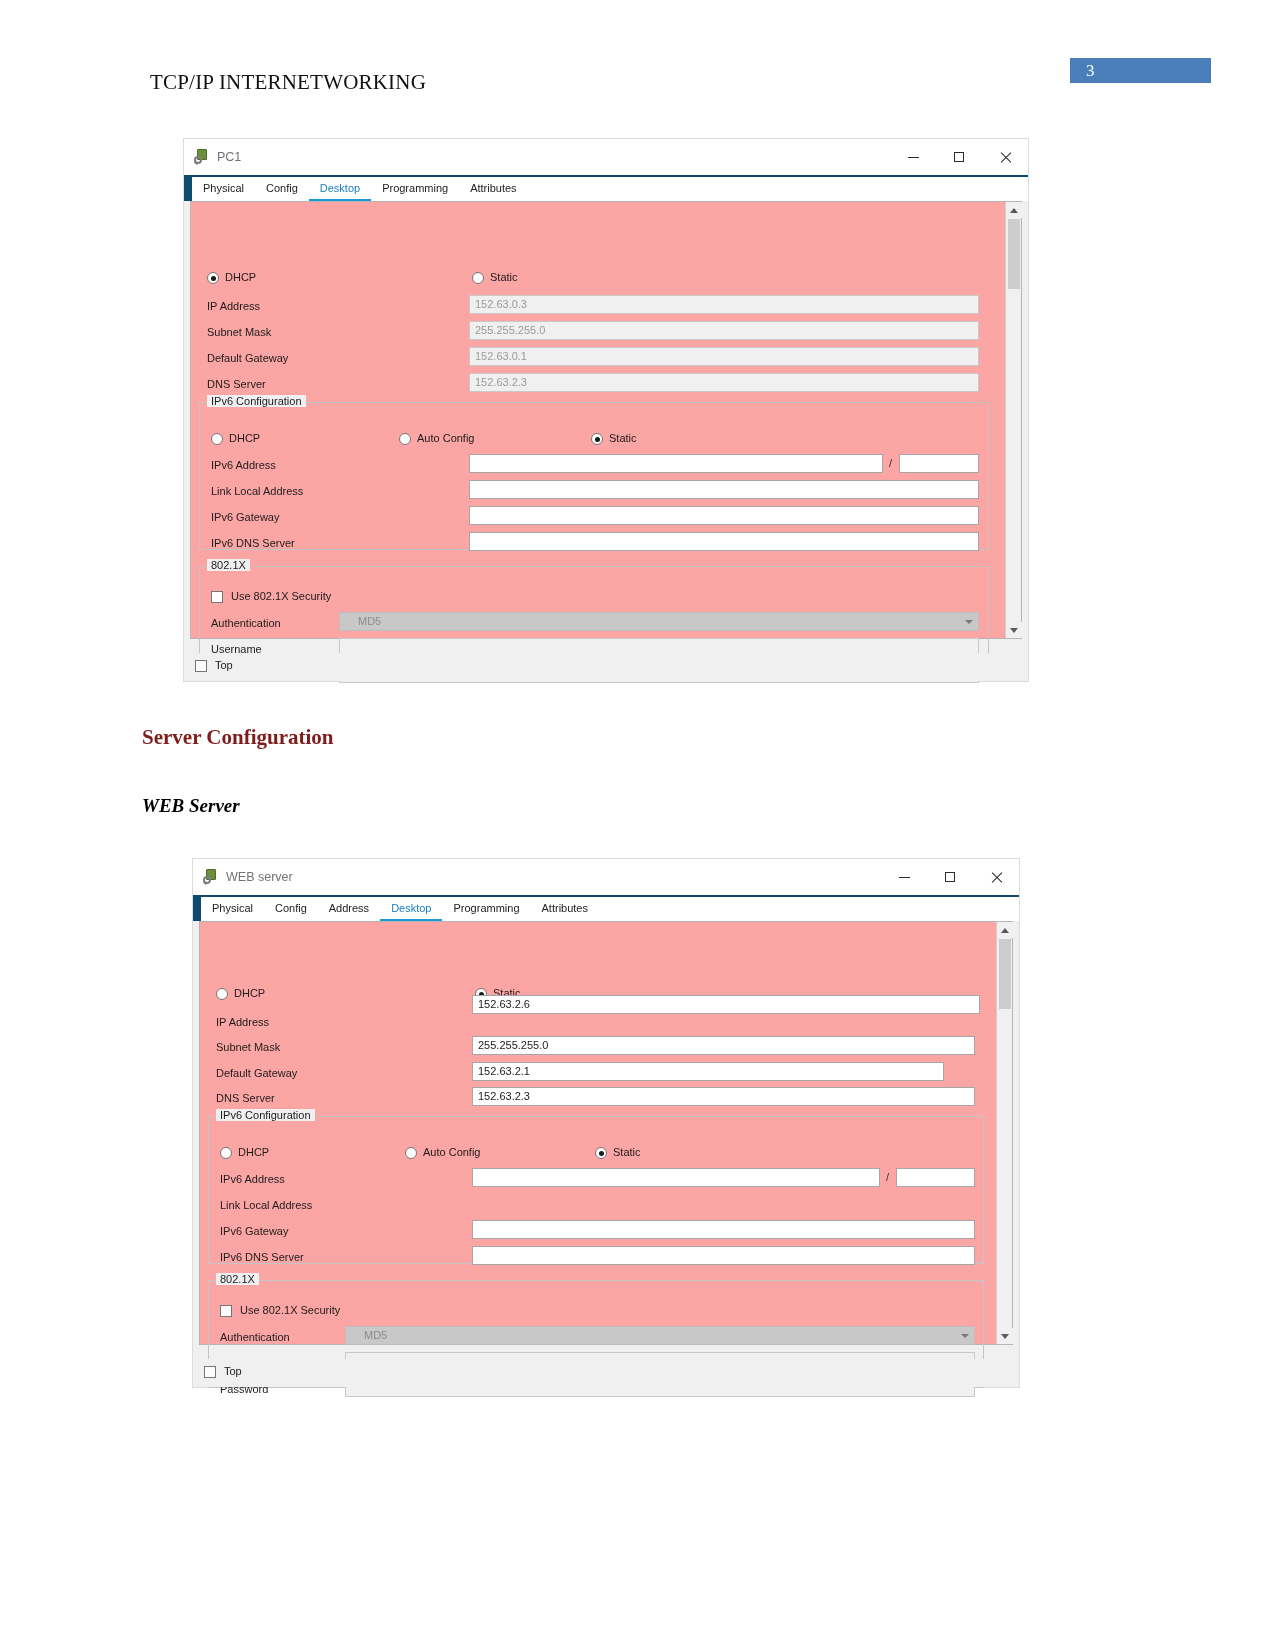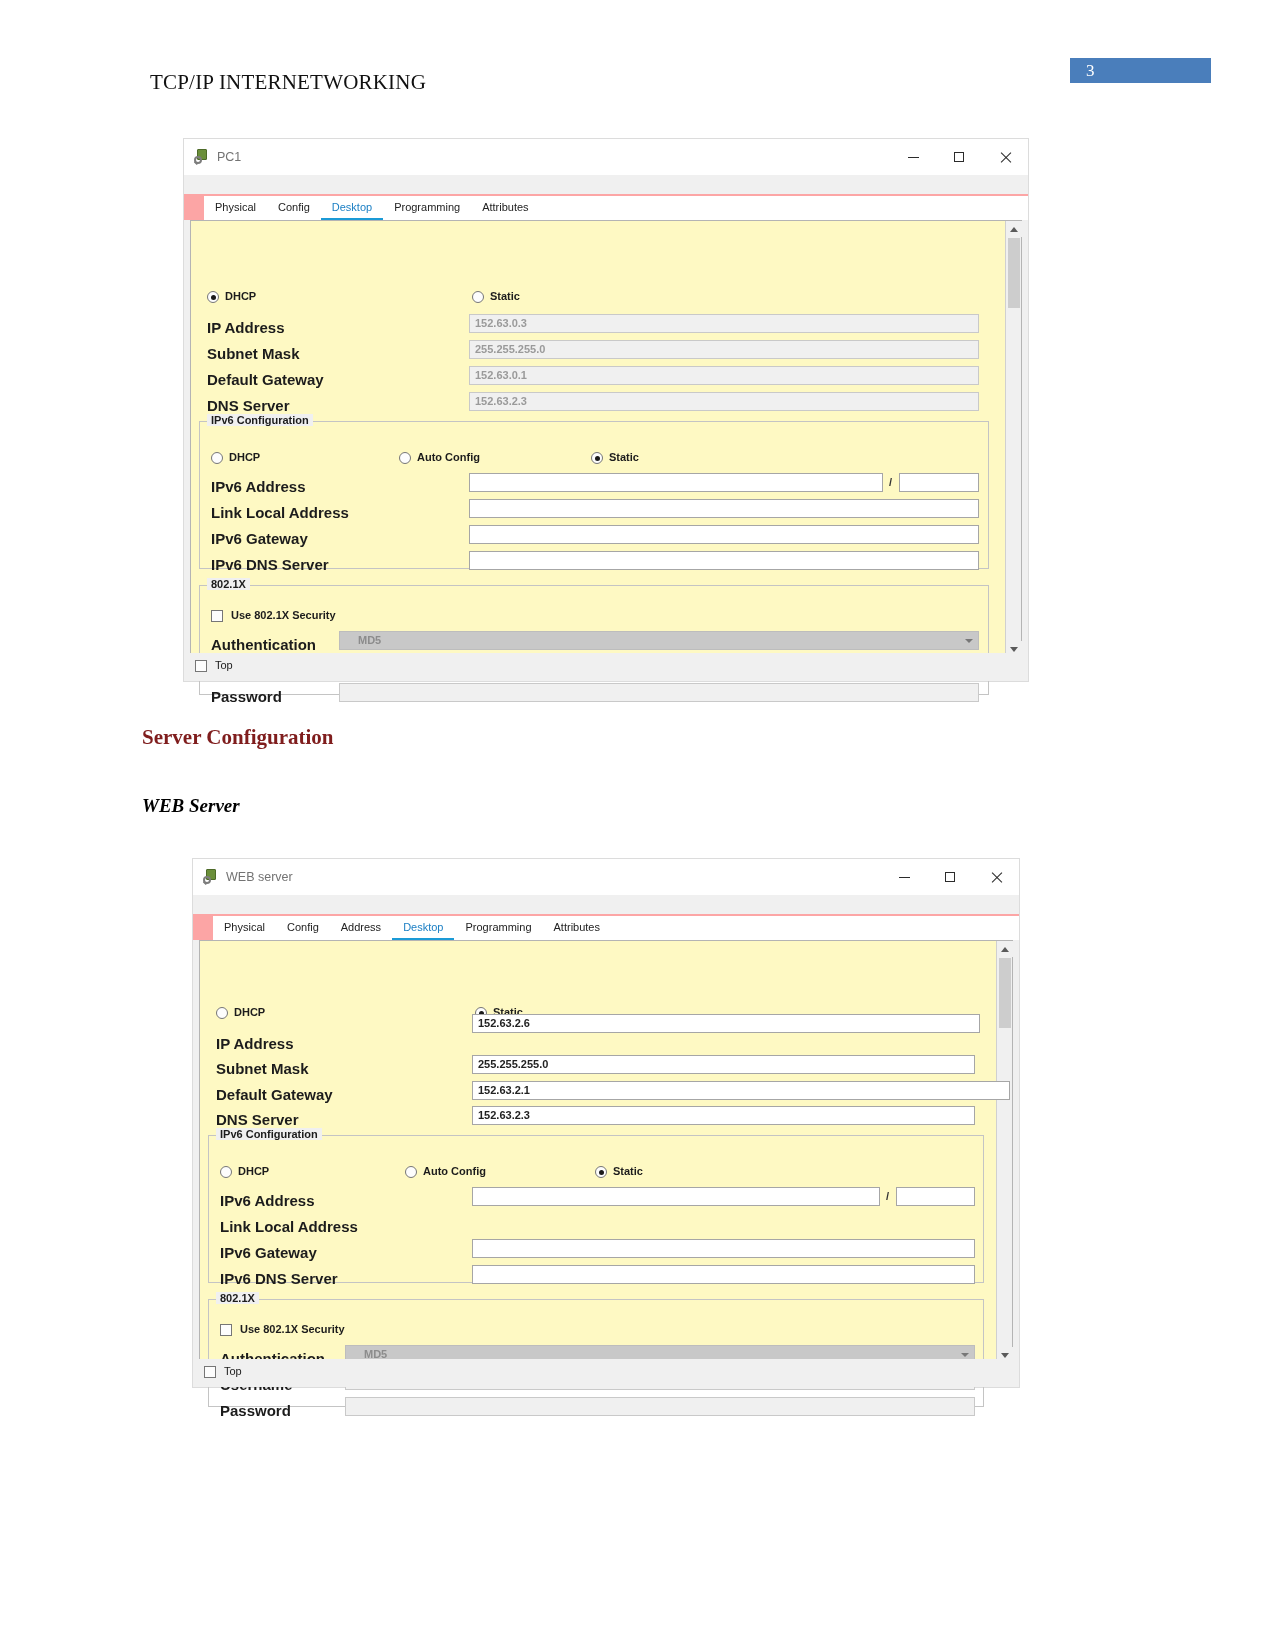--- a/index.html
+++ b/index.html
@@ -90,47 +90,45 @@
     content:""; position:absolute; left:0; top:6px;
     width:14px; height:1px; background:#2b2b2b;
   }
   .pt-winbtn .cls:before { transform:rotate(45deg); }
   .pt-winbtn .cls:after  { transform:rotate(-45deg); }
 
   
   .pt-tabs {
     position:relative;
     height:26px;
-    background:#fca5a5;
+    background:#0c4a6e;
     display:flex; align-items:flex-end;
-    padding-left:20px;
-    margin-top:19px;
+    padding-left:8px;
   }
   .pt-tab {
     height:24px; line-height:23px;
     padding:0 11px;
     font-size:11px; color:#222;
     background:#ffffff;
     white-space:nowrap;
   }
   .pt-tab.active {
     color:#1b7fc4;
     border-bottom:2px solid #1b9ad6;
   }
   .pt-tabs-fill {
     flex:1; height:24px; background:#ffffff;
   }
 
   
   .pt-body {
     position:relative;
-    background:#fef9c3;
+    background:#fca5a5;
     border:1px solid #b4b4b4;
     margin:0 6px;
-    font-weight:bold;
   }
   .pt-scroll-col {
     position:absolute; top:0; right:0; bottom:0; width:16px;
     background:#f0f0f0; border-left:1px solid #d0d0d0;
   }
   .pt-scroll-arrow {
     position:absolute; left:0; width:16px; height:16px;
     background:#f0f0f0;
     display:flex; align-items:center; justify-content:center;
   }
@@ -146,21 +144,21 @@
   }
   .pt-scroll-thumb {
     position:absolute; left:2px; width:12px;
     background:#cdcdcd;
   }
 
   
   .field-area { position:relative; }
   .row-label {
     position:absolute;
-    font-size:15px; color:#1c1c1c;
+    font-size:11px; color:#1c1c1c;
     font-family:"Liberation Sans", sans-serif;
     white-space:nowrap;
   }
   .txt {
     position:absolute;
     height:19px;
     border:1px solid #a6a6a6;
     background:#ffffff;
     font-size:11px;
     color:#222;
@@ -406,21 +404,21 @@
       <span class="radio on" style="left:275px; top:66px;"></span>
       <span class="radio-label" style="left:293px; top:65px;">Static</span>
 
       <span class="row-label" style="left:16px; top:94px;">IP Address</span>
       <span class="txt" style="left:272px; top:73px; width:508px;">152.63.2.6</span>
 
       <span class="row-label" style="left:16px; top:119px;">Subnet Mask</span>
       <span class="txt" style="left:272px; top:114px; width:503px;">255.255.255.0</span>
 
       <span class="row-label" style="left:16px; top:145px;">Default Gateway</span>
-      <span class="txt" style="left:272px; top:140px; width:538px;">152.63.2.1</span>
+      <span class="txt" style="left:272px; top:140px; width:472px;">152.63.2.1</span>
 
       <span class="row-label" style="left:16px; top:170px;">DNS Server</span>
       <span class="txt" style="left:272px; top:165px; width:503px;">152.63.2.3</span>
     </div>
 
     <div class="grp" style="left:8px; top:194px; width:776px; height:148px;"></div>
     <span class="grp-title" style="left:16px; top:187px;">IPv6 Configuration</span>
 
     <span class="radio" style="left:20px; top:225px;"></span>
     <span class="radio-label" style="left:38px; top:224px;">DHCP</span>

